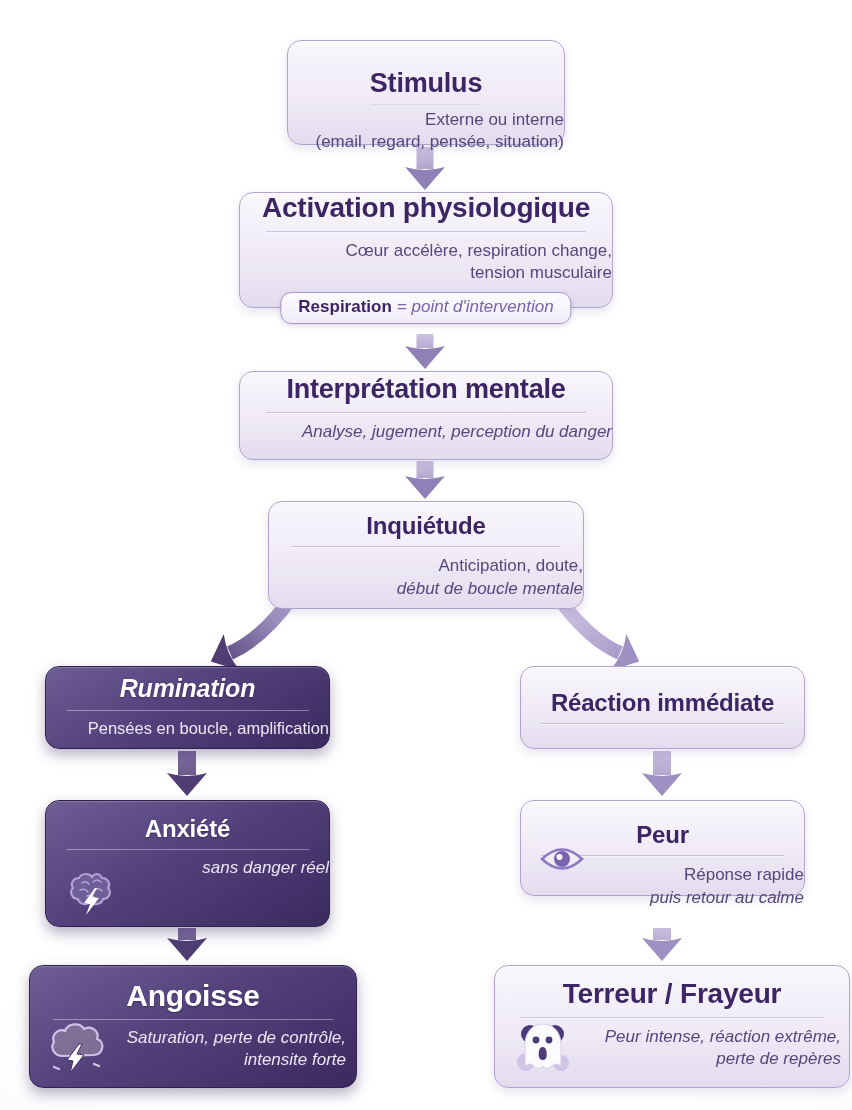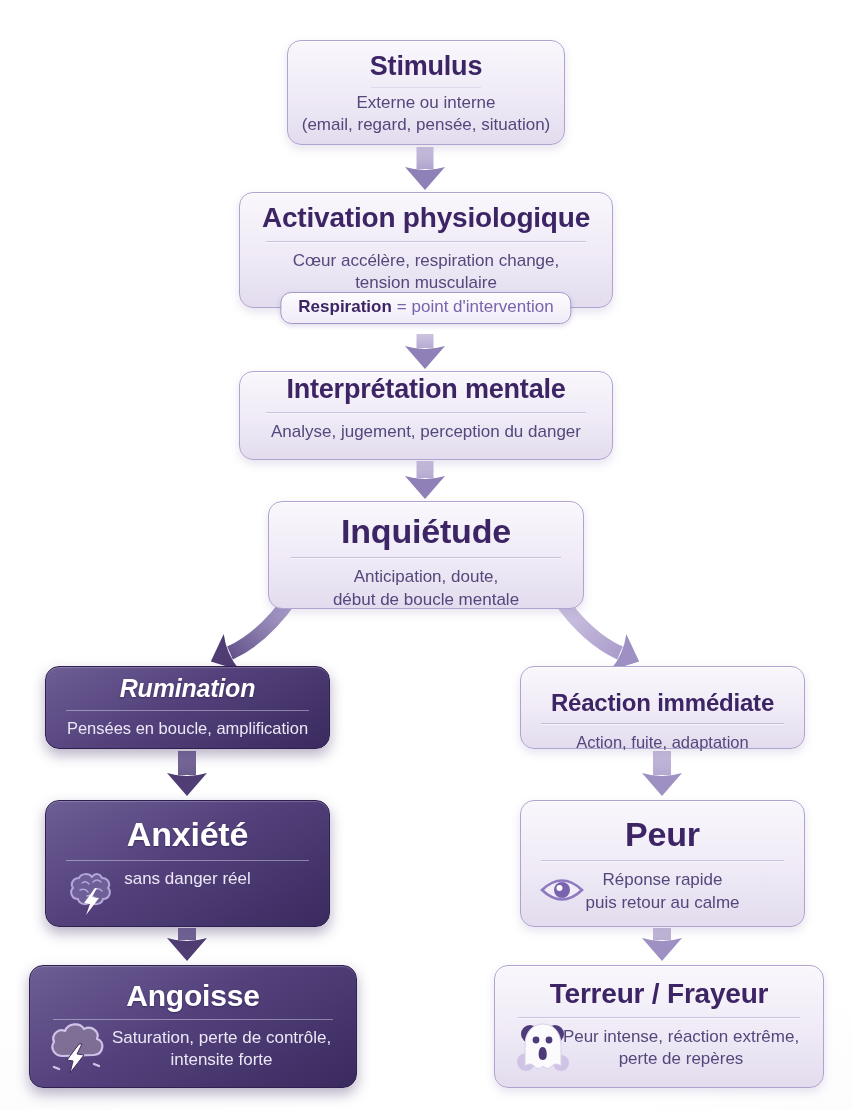--- a/index.html
+++ b/index.html
@@ -18,29 +18,29 @@
   .dark{
     background:linear-gradient(150deg,#6d5e94 0%,#54417c 45%,#3a2a5e 100%);
     border:1px solid #2f2050;
     box-shadow:0 6px 14px rgba(45,30,85,0.35), inset 0 1px 1px rgba(255,255,255,0.22);
     color:#fff;
   }
   .title{font-weight:bold;letter-spacing:-0.2px;line-height:1.1;}
   .light .title{color:#3d2565;}
   .dark .title{color:#ffffff;text-shadow:0 1px 2px rgba(20,10,45,0.4);}
   .t27{font-size:27px;} .t28{font-size:28px;} .t25{font-size:25px;font-style:italic;}
-  .t24{font-size:24px;} .t29{font-size:34px;} .t30{font-size:30px;}
+  .t24{font-size:24px;} .t29{font-size:24px;} .t30{font-size:30px;}
   .divider{height:1px;margin:7px auto 7px auto;width:86%;}
   .light .divider{background:rgba(105,85,155,0.28);border-bottom:1px solid rgba(255,255,255,0.85);}
   .dark .divider{background:rgba(240,235,250,0.42);}
   .divider.faint{width:40%;background:rgba(105,85,155,0.12);border-bottom:0;margin:5px auto 4px auto;}
-  .body{font-size:17px;line-height:1.32;}
+  .body{font-size:17px;line-height:1.32;text-align:right;}
   .light .body{color:#55477c;}
   .dark .body{color:#ece7f6;}
-  .it{}
+  .it{font-style:italic;}
   .badge{
     position:absolute;left:50%;transform:translateX(-50%);bottom:-17px;z-index:3;
     background:linear-gradient(180deg,#fdfcfe 0%,#f0ebf7 100%);
     border:1.5px solid #a796c9;border-radius:11px;
     box-shadow:0 2px 5px rgba(90,70,140,0.2);
     padding:4px 17px 6px 17px;white-space:nowrap;font-size:17px;
   }
   .badge b{color:#3d2565;font-weight:bold;}
   .badge .it{color:#7a63ad;margin-left:5px;}
   .icon{position:absolute;z-index:3;}
@@ -105,30 +105,30 @@
 
     <path d="M292 597 C 268 631, 248 645, 230 653" stroke="url(#gCurveL)" stroke-width="14" fill="none" marker-end="url(#mDark)"></path>
     <path d="M558 597 C 582 631, 602 645, 620 653" stroke="url(#gCurveR)" stroke-width="14" fill="none" marker-end="url(#mLight)"></path>
 
     <path d="M187 751 V775" stroke="url(#gLeftCol)" stroke-width="18" fill="none" marker-end="url(#mDark)"></path>
     <path d="M187 928 V940" stroke="url(#gLeftCol2)" stroke-width="18" fill="none" marker-end="url(#mDark)"></path>
     <path d="M662 751 V775" stroke="url(#gRightCol)" stroke-width="18" fill="none" marker-end="url(#mLight)"></path>
     <path d="M662 928 V940" stroke="url(#gRightCol2)" stroke-width="18" fill="none" marker-end="url(#mLight)"></path>
   </svg>
 
-  <div class="node light" style="left:287px;top:40px;width:278px;height:105px;padding-top:11px;">
+  <div class="node light" style="left:287px;top:40px;width:278px;height:105px;padding-top:28px;">
     <div class="title t27">Stimulus</div>
     <div class="divider faint"></div>
     <div class="body">
       <div>Externe ou interne</div>
       <div>(email, regard, pensée, situation)</div>
     </div>
   </div>
 
-  <div class="node light" style="left:239px;top:192px;width:374px;height:116px;padding-top:10px;">
+  <div class="node light" style="left:239px;top:192px;width:374px;height:116px;">
     <div class="title t28">Activation physiologique</div>
     <div class="divider"></div>
     <div class="body">
       <div>Cœur accélère, respiration change,</div>
       <div>tension musculaire</div>
     </div>
     <div class="badge">
       <b>Respiration</b><span class="it">= point d'intervention</span>
     </div>
   </div>
@@ -154,39 +154,36 @@
     <div class="title t25">Rumination</div>
     <div class="divider"></div>
     <div class="body" style="font-size:16.5px;">
       <div>Pensées en boucle, amplification</div>
     </div>
   </div>
 
   <div class="node light" style="left:520px;top:666px;width:285px;height:83px;padding-top:23px;">
     <div class="title t24">Réaction immédiate</div>
     <div class="divider"></div>
-    <div class="body it" style="font-size:16.5px;">
-      <div>Action, fuite, adaptation</div>
-    </div>
   </div>
 
   <div class="node dark" style="left:45px;top:800px;width:285px;height:127px;padding-top:15px;">
     <div class="title t29">Anxiété</div>
     <div class="divider"></div>
     <div class="body it">
       <div>sans danger réel</div>
     </div>
     <svg class="icon" style="left:22px;bottom:10px;" width="48" height="46" viewBox="0 0 48 46">
       <path d="M24 7 C21 3 13 3 11 8 C5 8 2 14 5 18 C1 22 4 29 10 29 C11 34 18 36 22 32 C27 36 34 34 35 29 C41 29 44 22 40 18 C43 14 40 8 34 8 C32 3 27 3 24 7 Z" fill="#6f5f98" stroke="#b5a7d8" stroke-width="2"></path>
       <path d="M14 13 q4 -3 7 1 M25 12 q4 -4 8 0 M12 20 q5 -2 8 2 M26 20 q5 -3 8 1 M19 26 q4 -2 7 1" fill="none" stroke="#b5a7d8" stroke-width="1.5" stroke-linecap="round"></path>
       <polygon points="27,18 16,33 22,34 18,45 31,28 24,27 29,18" fill="#ffffff"></polygon>
     </svg>
   </div>
 
-  <div class="node light" style="left:520px;top:800px;width:285px;height:127px;padding-top:15px;">
+  <div class="node light" style="left:520px;top:800px;width:285px;height:96px;padding-top:21px;">
     <div class="title t29">Peur</div>
     <div class="divider"></div>
     <div class="body">
       <div>Réponse rapide</div>
       <div class="it">puis retour au calme</div>
     </div>
     <svg class="icon" style="left:18px;bottom:22px;" width="46" height="28" viewBox="0 0 46 28">
       <path d="M3 14 Q23 -5 43 14 Q23 33 3 14 Z" fill="#f1ecf8" stroke="#8d7ac0" stroke-width="2.6"></path>
       <circle cx="23" cy="14" r="8" fill="#7a63ae"></circle>
       <circle cx="20.5" cy="12" r="3" fill="#ffffff"></circle>
@@ -200,21 +197,21 @@
       <div>Saturation, perte de contrôle,</div>
       <div>intensite forte</div>
     </div>
     <svg class="icon" style="left:14px;bottom:8px;" width="66" height="60" viewBox="0 0 66 60">
       <path d="M19 37 C10 37 6 29 10 23 C7 16 14 9 21 12 C24 4 36 3 40 10 C48 6 56 13 53 20 C61 22 60 35 50 36 Z" fill="#857599" fill-opacity="0.85" stroke="#cfc3e8" stroke-width="2.2" stroke-linejoin="round"></path>
       <polygon points="35,25 23,41 29,42 26,54 40,36 33,35 38,25" fill="#ffffff" stroke="#3c2c60" stroke-width="1"></polygon>
       <path d="M10 48 l5 2 M50 45 l5 2" stroke="#cfc3e8" stroke-width="2.4" stroke-linecap="round"></path>
     </svg>
   </div>
 
-  <div class="node light" style="left:494px;top:965px;width:330px;height:123px;padding-top:13px;">
+  <div class="node light" style="left:494px;top:965px;width:356px;height:123px;padding-top:13px;">
     <div class="title t28">Terreur / Frayeur</div>
     <div class="divider"></div>
     <div class="body it" style="padding-left:52px;padding-right:8px;">
       <div>Peur intense, réaction extrême,</div>
       <div>perte de repères</div>
     </div>
     <svg class="icon" style="left:20px;bottom:12px;" width="56" height="54" viewBox="0 0 56 54">
       <circle cx="11" cy="41" r="9" fill="#cfc3e6"></circle>
       <circle cx="46" cy="42" r="8" fill="#cfc3e6"></circle>
       <circle cx="15" cy="13" r="9" fill="#4d3a78"></circle>

